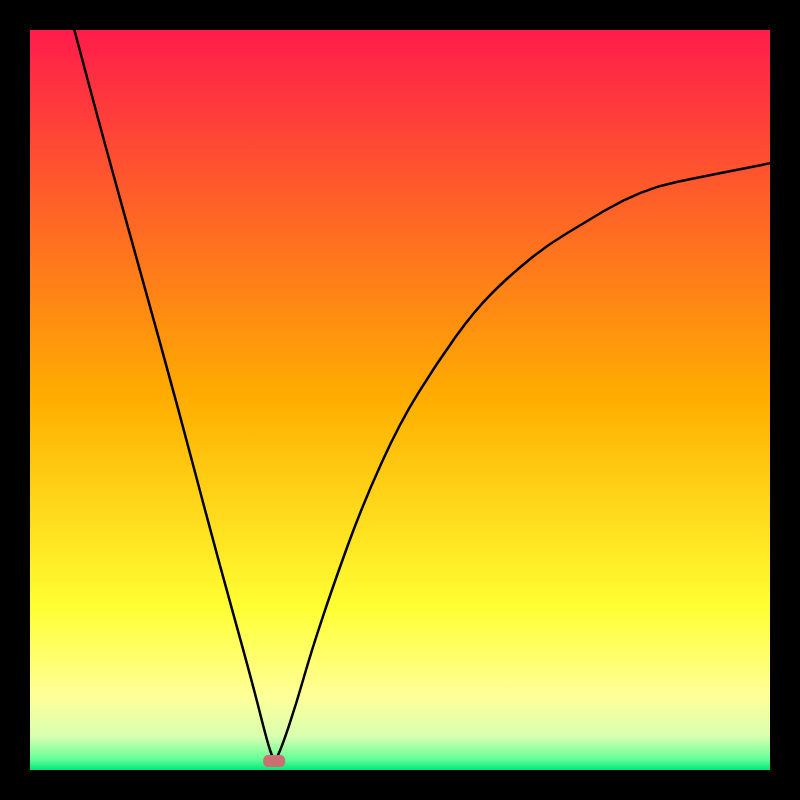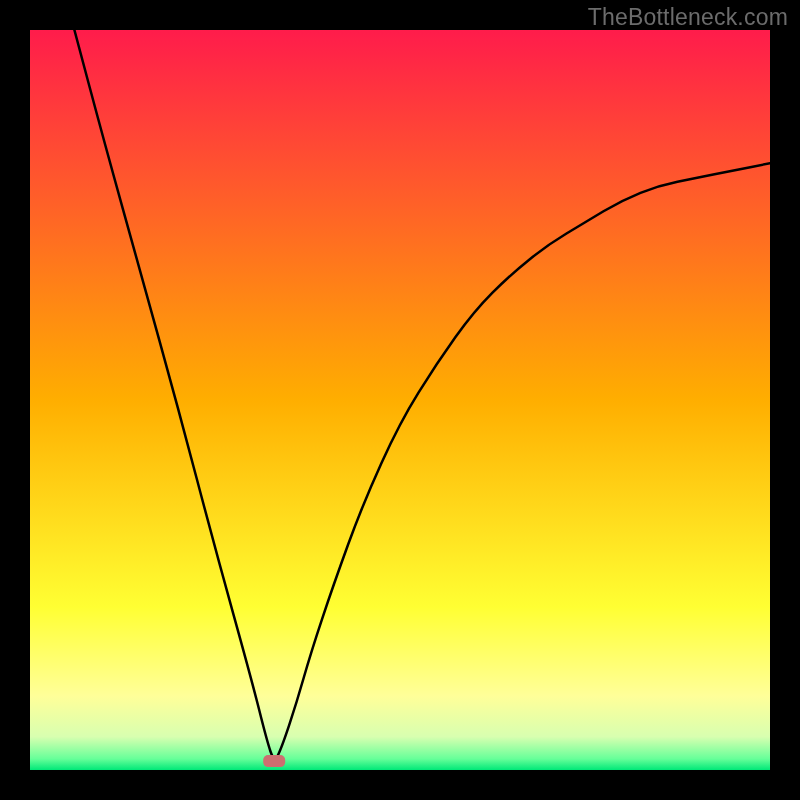--- a/index.html
+++ b/index.html
@@ -54,15 +54,14 @@
             <stop offset="98.5%" stop-color="#66ff99"></stop>
             <stop offset="100%" stop-color="#00e878"></stop>
           </linearGradient>
       </defs>
       <rect x="0" y="0" width="740" height="740" fill="url(#bg-grad)"></rect>
       <path id="curve-path" fill="none" stroke="#000" stroke-width="2.5" stroke-linecap="round" d="M 44.40 0.00 Q 44.40 0.00 59.20 55.50 Q 74.00 111.00 92.50 177.60 Q 111.00 244.20 129.50 310.80 Q 148.00 377.40 166.50 447.70 Q 185.00 518.00 203.50 584.60 Q 222.00 651.20 229.40 680.80 Q 236.80 710.40 240.50 721.50 Q 244.20 732.60 247.90 725.20 Q 251.60 717.80 259.00 695.60 Q 266.40 673.40 273.80 647.50 Q 281.20 621.60 292.30 588.30 Q 303.40 555.00 318.20 514.30 Q 333.00 473.60 351.50 432.90 Q 370.00 392.20 388.50 362.60 Q 407.00 333.00 425.50 307.10 Q 444.00 281.20 462.50 262.70 Q 481.00 244.20 499.50 229.40 Q 518.00 214.60 536.50 203.50 Q 555.00 192.40 573.50 181.30 Q 592.00 170.20 610.50 162.80 Q 629.00 155.40 647.50 151.70 Q 666.00 148.00 684.50 144.30 Q 703.00 140.60 721.50 136.90 L 740.00 133.20"></path>
       <rect id="marker-rect" rx="5" ry="5" x="233.20" y="725.12" width="22" height="12" fill="#cc6f70"></rect>
     </svg>
   </div>
 
-  <div class="watermark">TheBottleneck.com</div>
 
 </div>
 
 </body></html>

